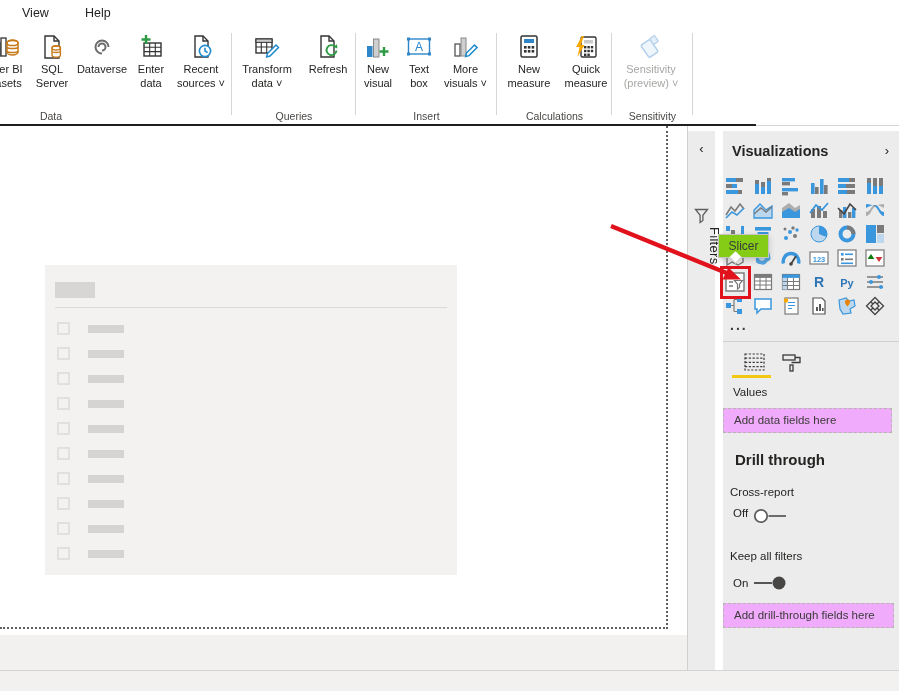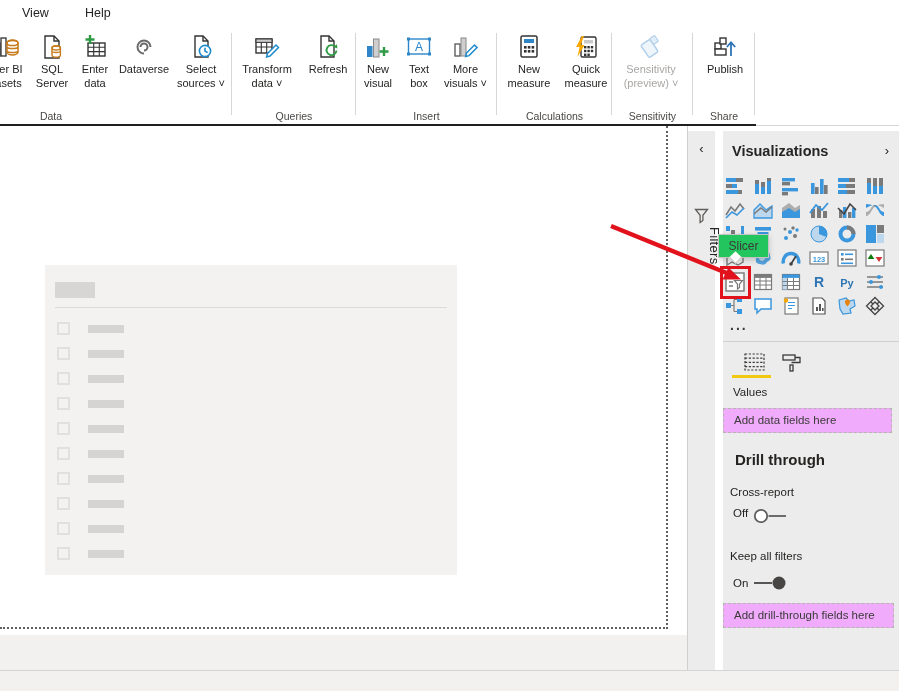--- a/index.html
+++ b/index.html
@@ -70,21 +70,21 @@
   .well.data { top:277px; }
   .well.drill { top:472px; width:171px; }
   .dt-title { position:absolute; left:12px; top:320px; font-size:15px; font-weight:700; color:#252423; }
   .dt-label1 { position:absolute; left:7px; top:355px; font-size:11.5px; color:#252423; }
   .dt-toggle1 { position:absolute; left:10px; top:376px; display:flex; align-items:flex-start; gap:4px; cursor:pointer; }
   .dt-label2 { position:absolute; left:7px; top:419px; font-size:11.5px; color:#252423; }
   .dt-toggle2 { position:absolute; left:10px; top:443px; display:flex; align-items:center; gap:4px; cursor:pointer; }
   .toggle-text { font-size:11.5px; color:#252423; }
 
   
-  .tooltip { position:absolute; left:718px; top:234px; width:51px; height:24px; background:#22c55e;
+  .tooltip { position:absolute; left:718px; top:234px; width:51px; height:24px; background:#84cc16;
              border:1px solid #c6c4c2; box-shadow:0 2px 6px rgba(0,0,0,.18); z-index:30;
              font-size:12px; color:#3b3a39; text-align:center; line-height:22px; }
   .tooltip-pointer { position:absolute; left:731px; top:253px; width:9px; height:9px; background:#fff;
              border-right:1px solid #c6c4c2; border-bottom:1px solid #c6c4c2; transform:rotate(45deg); z-index:31; }
   .redbox { position:absolute; left:720px; top:266px; width:31px; height:33px; border:3px solid #e1121b; z-index:25; }
   .arrow-svg { position:absolute; left:605px; top:218px; z-index:40; pointer-events:none; }
 </style>
 </head>
 <body>
 
@@ -121,55 +121,55 @@
                 <path d="M13 14 c0-1.3 1.9-2.2 4.2-2.2 s4.2 .9 4.2 2.2 v7 c0 1.3 -1.9 2.2 -4.2 2.2 s-4.2 -.9 -4.2 -2.2 Z" fill="#fff" stroke="#C77A18" stroke-width="1.4"></path>
                 <ellipse cx="17.2" cy="14" rx="4.2" ry="2" fill="none" stroke="#C77A18" stroke-width="1.4"></ellipse>
                 <path d="M13 17.7 c.8 1.1 7.6 1.1 8.4 0" fill="none" stroke="#C77A18" stroke-width="1.4"></path>
               </svg>
             </span>
             <div class="rlabel">
               <div>SQL</div>
               <div>Server</div>
             </div>
           </div>
+          <div class="rbtn" style="width: 56px;">
+            <span class="ricon">
+              <svg viewBox="0 0 26 26">
+                <path d="M19.5 13 a6.5 6.5 0 1 0 -6.5 6.5" fill="none" stroke="#6b6b6b" stroke-width="2"></path>
+                <path d="M9.5 13 a3.5 3.5 0 1 1 3.5 3.5" fill="none" stroke="#6b6b6b" stroke-width="2"></path>
+              </svg>
+            </span>
+            <div class="rlabel">
+              <div>Dataverse</div>
+            </div>
+          </div>
           <div class="rbtn" style="width: 42px;">
             <span class="ricon">
               <svg viewBox="0 0 26 26">
                 <rect x="6" y="9" width="17" height="13" fill="#fff" stroke="#333" stroke-width="1.4"></rect>
                 <path d="M6 13.3 H23 M6 17.6 H23 M11.7 9 V22 M17.3 9 V22" stroke="#333" stroke-width="1.1"></path>
                 <path d="M8 1 v9 M3.5 5.5 h9" stroke="#2E9B44" stroke-width="2.4"></path>
               </svg>
             </span>
             <div class="rlabel">
               <div>Enter</div>
               <div>data</div>
-            </div>
-          </div>
-          <div class="rbtn" style="width: 56px;">
-            <span class="ricon">
-              <svg viewBox="0 0 26 26">
-                <path d="M19.5 13 a6.5 6.5 0 1 0 -6.5 6.5" fill="none" stroke="#6b6b6b" stroke-width="2"></path>
-                <path d="M9.5 13 a3.5 3.5 0 1 1 3.5 3.5" fill="none" stroke="#6b6b6b" stroke-width="2"></path>
-              </svg>
-            </span>
-            <div class="rlabel">
-              <div>Dataverse</div>
             </div>
           </div>
           <div class="rbtn" style="width: 58px;">
             <span class="ricon">
               <svg viewBox="0 0 26 26">
                 <path d="M7 2 H15 L20 7 V23 H7 Z" fill="#fff" stroke="#333" stroke-width="1.4"></path>
                 <path d="M15 2 V7 H20" fill="none" stroke="#333" stroke-width="1.4"></path>
                 <circle cx="17" cy="17" r="5.6" fill="#fff" stroke="#1E8BCD" stroke-width="1.6"></circle>
                 <path d="M17 13.8 V17 L19.6 18.6" fill="none" stroke="#1E8BCD" stroke-width="1.6"></path>
               </svg>
             </span>
             <div class="rlabel">
-              <div>Select</div>
+              <div>Recent</div>
               <div>sources ˅</div>
             </div>
           </div>
         </div>
         <div class="rglabel" style="width: 134px;">Data</div>
       </div>
       <div class="rgroup" style="width: 124px;">
         <div class="rbtns">
           <div class="rbtn" style="width: 70px;">
             <span class="ricon">
@@ -309,38 +309,20 @@
                 </g>
               </svg>
             </span>
             <div class="rlabel">
               <div>Sensitivity</div>
               <div>(preview) ˅</div>
             </div>
           </div>
         </div>
         <div class="rglabel">Sensitivity</div>
-      </div>
-      <div class="rgroup" style="width: 62px;">
-        <div class="rbtns" style="padding-left: 4px;">
-          <div class="rbtn" style="width: 56px;">
-            <span class="ricon">
-              <svg viewBox="0 0 26 26">
-                <rect x="3" y="9" width="6" height="6" fill="#fff" stroke="#333" stroke-width="1.4"></rect>
-                <rect x="8" y="4" width="6" height="6" fill="#fff" stroke="#333" stroke-width="1.4"></rect>
-                <rect x="3" y="15" width="11" height="6" fill="#fff" stroke="#333" stroke-width="1.4"></rect>
-                <path d="M19 22 V9 M14.8 13 L19 8.4 L23.2 13" fill="none" stroke="#2E75B6" stroke-width="1.8"></path>
-              </svg>
-            </span>
-            <div class="rlabel">
-              <div>Publish</div>
-            </div>
-          </div>
-        </div>
-        <div class="rglabel">Share</div>
       </div>
     </div>
   <div class="ribbon-edge"></div>
   <div class="ribbon-edge2"></div>
 
   <div class="page">
     <div class="hint">
       <svg viewBox="0 0 12 12">
         <circle cx="6" cy="6" r="5.2" fill="none" stroke="#3b3a39" stroke-width="1"></circle>
         <rect x="5.5" y="5" width="1.1" height="4" fill="#3b3a39"></rect>

